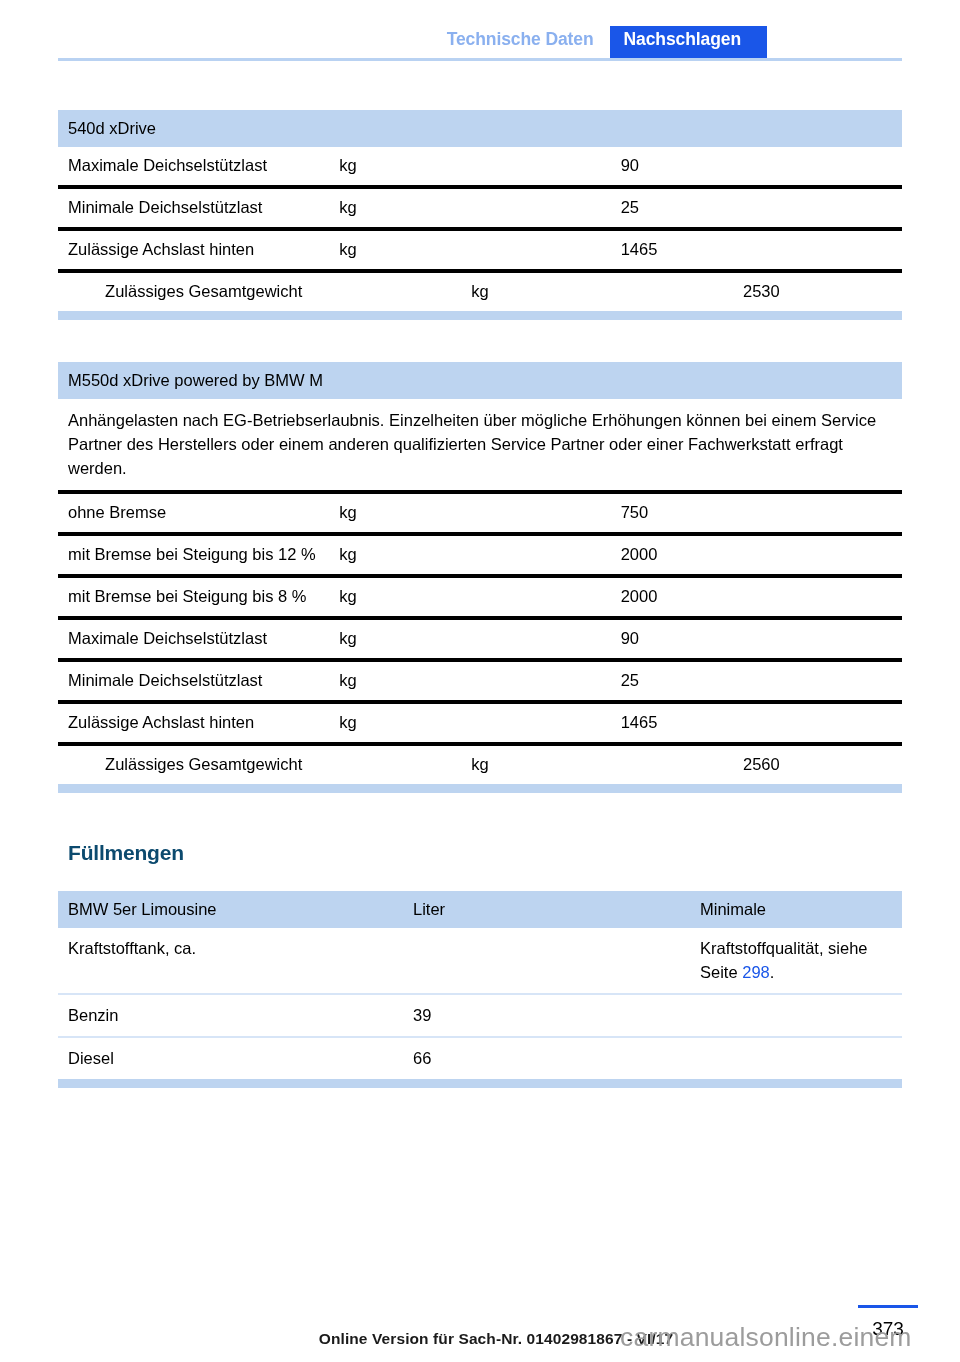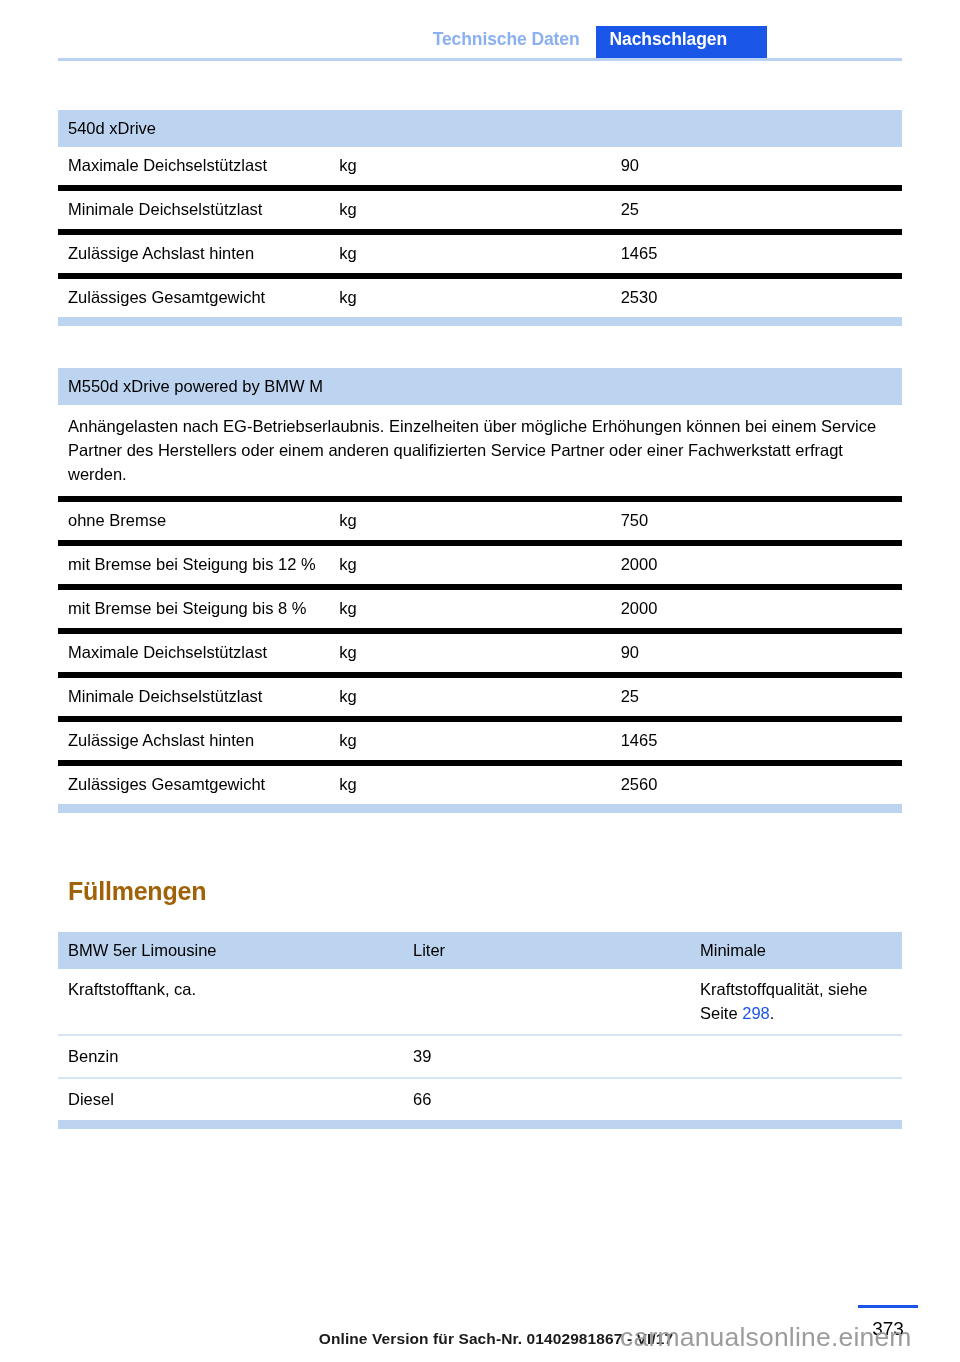--- a/index.html
+++ b/index.html
@@ -35,21 +35,21 @@
     font-weight: bold;
     padding: 3px 16px 0 16px;
     letter-spacing: -0.1px;
     white-space: nowrap;
   }
   .tab-active {
     background: #1a56e8;
     color: #ffffff;
     font-size: 17.5px;
     font-weight: bold;
-    padding: 3px 40px 0 14px;
+    padding: 3px 26px 0 14px;
     letter-spacing: -0.1px;
     white-space: nowrap;
   }
   .header-rule {
     position: absolute;
     left: 58px;
     top: 58px;
     width: 844px;
     height: 3px;
     background: #b9d2f2;
@@ -73,44 +73,44 @@
     background: #bdd4f0;
     font-size: 16.5px;
     padding: 8px 0 9px 10px;
     line-height: 20px;
   }
   .spec-table td {
     font-size: 16.5px;
     line-height: 21px;
     padding: 8px 0 9px 10px;
     vertical-align: top;
-    border-bottom: 6px solid #000000;
+    border-bottom: 4px solid #000000;
   }
   .spec-table tr.note-row td {
     padding: 9px 8px 10px 10px;
     line-height: 24px;
   }
   .spec-table tr.thead-row td { border-bottom: none; margin-top: 32px; }
-  .spec-table tr.last-row td { border-bottom: none; }
+  .spec-table tr.last-row td { border-bottom: none; text-align: center; }
   .table-end {
     width: 844px;
     height: 9px;
     background: #bdd4f0;
   }
   .col-unit { width: 132px; padding-left: 0 !important; }
   .col-val  { width: 180px; padding-left: 0 !important; margin-top: 8px; }
   .table-gap { height: 42px; }
 
   
   .section-heading {
-    color: #a16207;
-    font-size: 25px;
+    color: #0c4a6e;
+    font-size: 21px;
     font-weight: bold;
     letter-spacing: -0.2px;
-    padding: 64px 0 26px 10px;
+    padding: 48px 0 26px 10px;
   }
 
   
   .fuel-table {
     width: 844px;
     border-collapse: collapse;
     table-layout: fixed;
   }
   .fuel-table .thead-row td {
     background: #bdd4f0;

